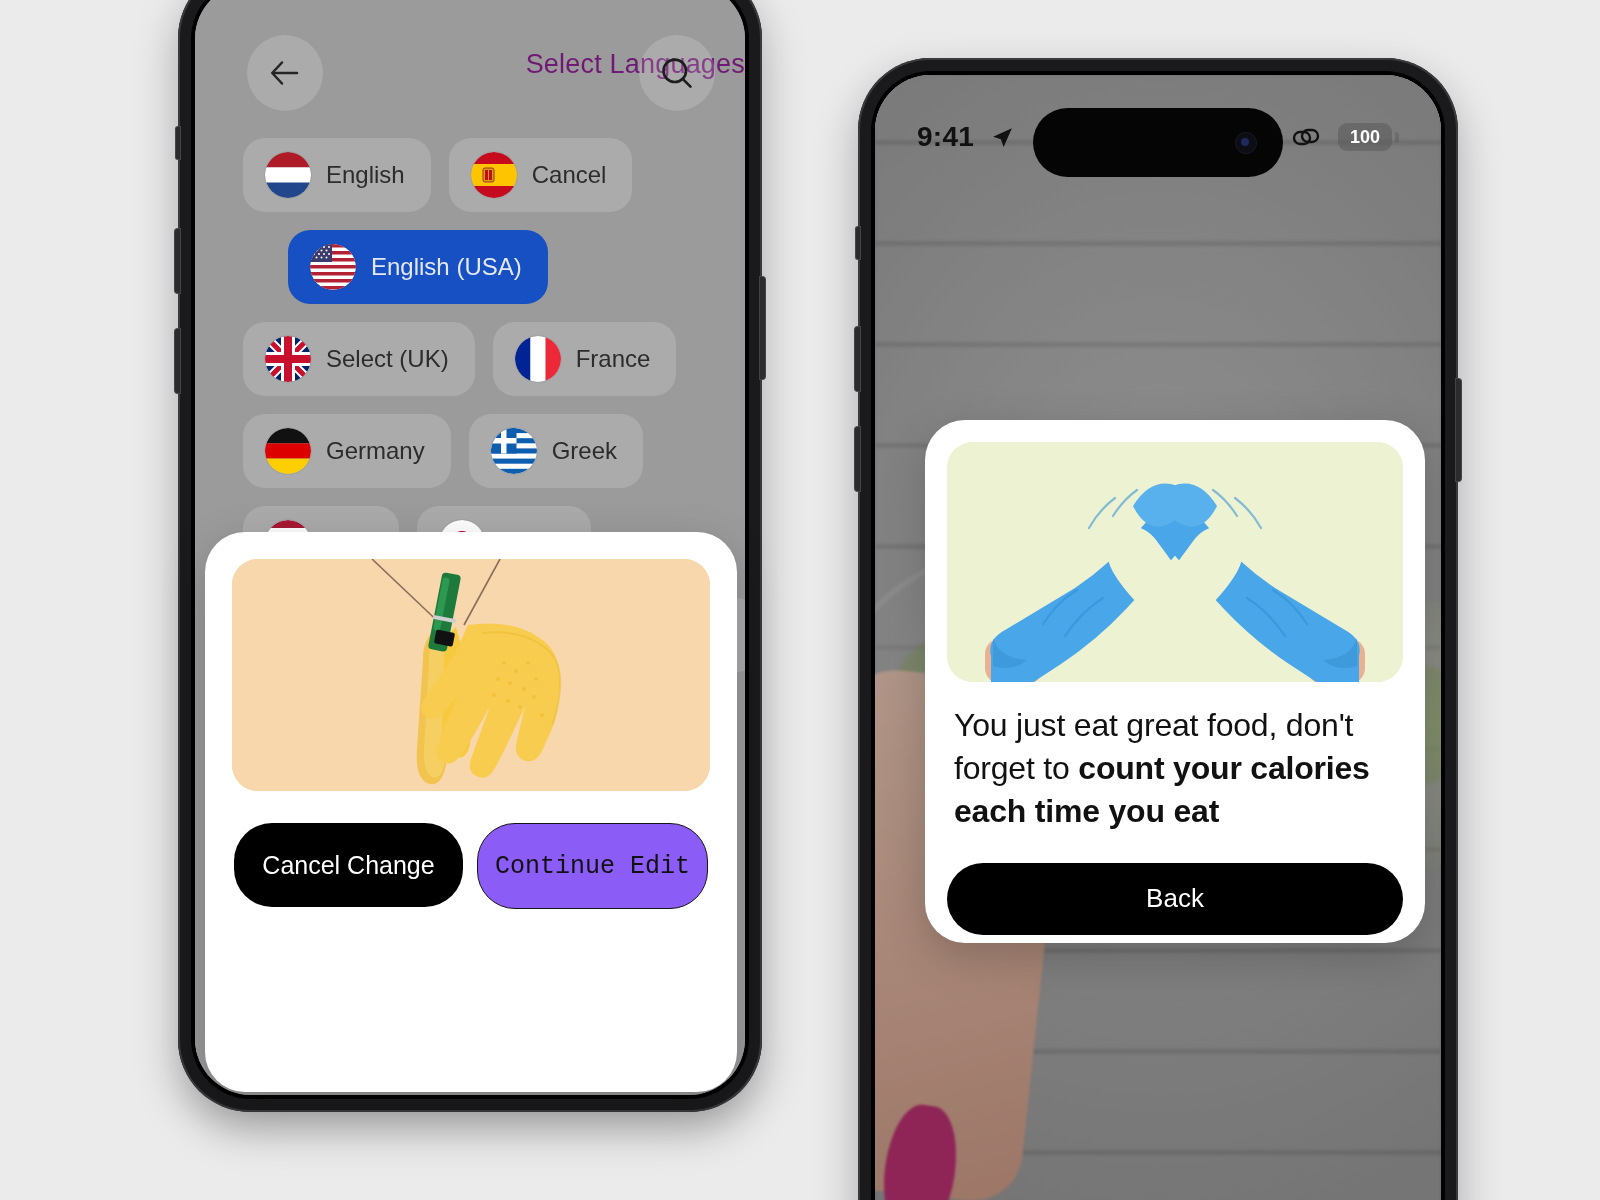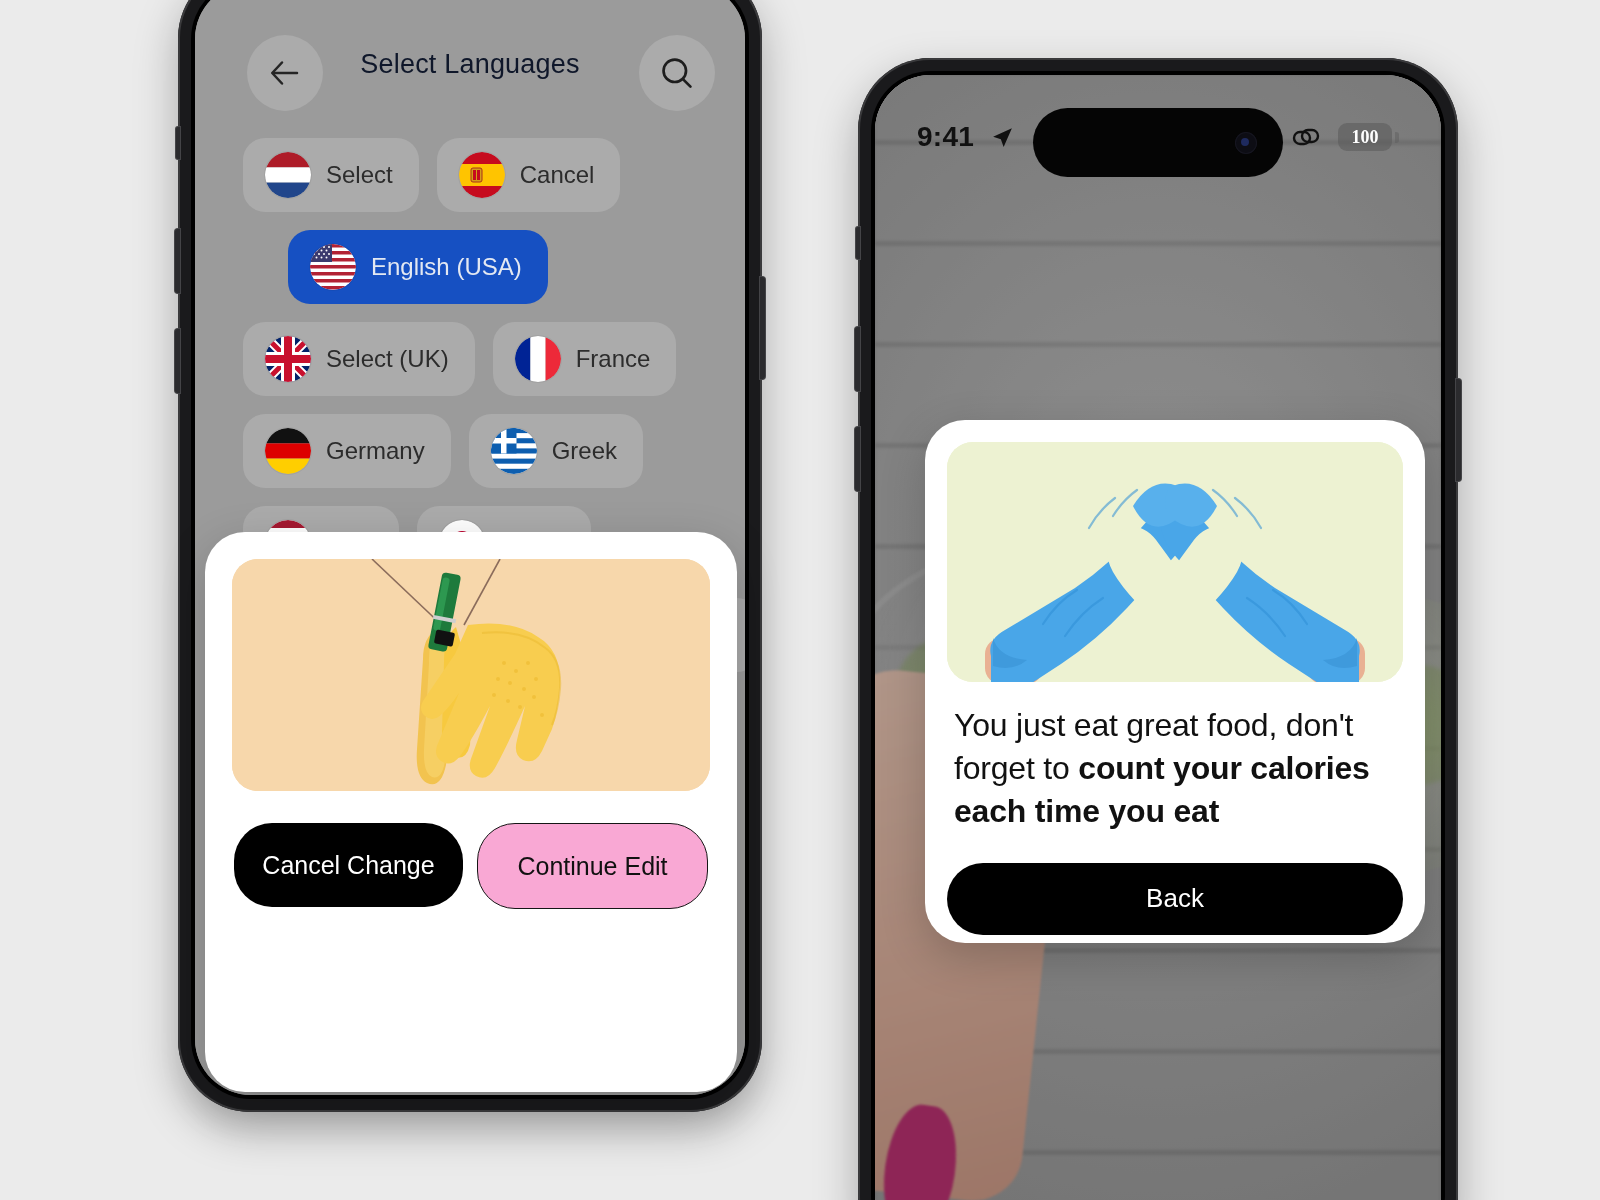--- a/index.html
+++ b/index.html
@@ -31,22 +31,22 @@
   .btn-vdn{left:-4px;width:7px;height:66px;border-radius:4px 0 0 4px;}
   .btn-power{right:-4px;width:7px;height:104px;border-radius:0 4px 4px 0;}
 
   
   #lang-screen{position:absolute;inset:0;background:#9b9b9b;}
   .lang-header{position:absolute;left:0;right:0;top:52px;height:78px;}
   .circ-btn{position:absolute;width:76px;height:76px;border-radius:50%;
     background:rgba(255,255,255,.16);display:flex;align-items:center;justify-content:center;}
   #back-btn{left:52px;top:0;}
   #search-btn{right:30px;top:0;}
-  .lang-title{position:absolute;left:0;right:0;top:14px;text-align:center;
-    font-size:27px;color:#0f172a;letter-spacing:.2px;}
+  .lang-title{position:absolute;left:0;right:0;top:14px;text-align:right;
+    font-size:27px;color:#701a75;letter-spacing:.2px;}
 
   .lang-grid{position:absolute;left:48px;right:0;top:155px;
     display:flex;flex-wrap:wrap;gap:18px 18px;width:520px;}
   .lang-pill{display:flex;align-items:center;gap:15px;height:74px;
     padding:0 26px 0 22px;border-radius:22px;background:rgba(255,255,255,.16);
     font-size:24px;color:#2c2c2c;white-space:nowrap;}
   .lang-pill.selected{background:#1650c2;color:#e3e8f2;margin-left:45px;}
   .flag{width:46px;height:46px;border-radius:50%;flex:0 0 46px;overflow:hidden;position:relative;
     box-shadow:0 0 0 1px rgba(0,0,0,.05);}
   .flag svg{display:block;width:46px;height:46px;}
@@ -75,21 +75,21 @@
     background:linear-gradient(160deg,#e8c0ac,#d9a58e 60%,#c98e78);filter:blur(1.2px);transform:rotate(6deg);}
   .nail{position:absolute;left:10px;top:1030px;width:70px;height:130px;border-radius:50%/60%;
     background:#b3155f;filter:blur(.8px);transform:rotate(8deg);}
   .dimmer{position:absolute;inset:0;background:rgba(70,70,70,.34);}
 
   
   .statusbar{position:absolute;left:0;right:0;top:42px;height:40px;display:flex;align-items:center;
     justify-content:space-between;padding:0 42px;z-index:6;color:#111;}
   .sb-left{display:flex;align-items:center;gap:16px;font-size:28px;font-weight:bold;letter-spacing:.3px;}
   .sb-right{display:flex;align-items:center;gap:13px;}
-  .battery{display:flex;align-items:center;gap:3px;font-family:Liberation Serif, serif;}
+  .battery{display:flex;align-items:center;gap:3px;}
   .batt-body{width:54px;height:28px;border-radius:9px;background:rgba(90,90,90,.55);
     display:flex;align-items:center;justify-content:center;color:#fff;font-size:18px;font-weight:bold;}
   .batt-cap{width:4px;height:11px;border-radius:0 3px 3px 0;background:rgba(90,90,90,.45);}
   .dynamic-island{position:absolute;left:50%;transform:translateX(-50%);top:33px;
     width:250px;height:69px;border-radius:40px;background:#050505;z-index:7;}
   .di-cam{position:absolute;right:26px;top:50%;transform:translateY(-50%);width:22px;height:22px;border-radius:50%;
     background:#0d0d14;box-shadow:0 0 0 1px #161620 inset;}
   .di-cam i{position:absolute;left:6px;top:6px;width:8px;height:8px;border-radius:50%;background:#1e2a5e;}
 
   
@@ -106,21 +106,21 @@
   .card-text{font-size:33px;line-height:1.34;color:#111;letter-spacing:-.2px;}
   .card-text b{font-weight:bold;}
   #text-left{margin-top:26px;}
   #text-right{margin-top:22px;font-size:32px;}
 
   .card-actions{display:flex;gap:14px;padding:0 29px;}
   #actions-left{margin-top:32px;}
   .btn{height:84px;border-radius:38px;display:flex;align-items:center;justify-content:center;
     font-size:25px;cursor:pointer;user-select:none;}
   .btn-dark{background:#000;color:#fff;}
-  .btn-outline{background:#f9a8d4;color:#111;border:1.5px solid #161616;}
+  .btn-outline{background:#8b5cf6;color:#111;border:1.5px solid #161616;font-family:Liberation Mono, monospace;}
   #btn-cancel-change{width:232px;}
   #btn-continue-edit{width:232px;}
   #btn-back{margin:30px 22px 0 22px;height:72px;border-radius:40px;background:#000;color:#fff;
     display:flex;align-items:center;justify-content:center;font-size:26px;cursor:pointer;}
 
   
   .clothesline{position:absolute;left:0;right:0;top:0;height:100%;}
 </style>
 </head>
 <body>
@@ -163,21 +163,21 @@
                     <clipPath id="c2">
                       <circle cx="23" cy="23" r="23"></circle>
                     </clipPath>
                     <g clip-path="url(#c2)">
                       <rect width="46" height="15.4" fill="#ae1c28"></rect>
                       <rect y="15.4" width="46" height="15.2" fill="#fff"></rect>
                       <rect y="30.6" width="46" height="15.4" fill="#21468b"></rect>
                     </g>
                   </svg>
                 </span>
-                <span>Select</span>
+                <span>English</span>
               </div>
               <div class="lang-pill">
                 <span class="flag">
                   <svg viewBox="0 0 46 46">
                     <clipPath id="c3">
                       <circle cx="23" cy="23" r="23"></circle>
                     </clipPath>
                     <g clip-path="url(#c3)">
                       <rect width="46" height="12" fill="#c60b1e"></rect>
                       <rect y="12" width="46" height="22" fill="#ffc400"></rect>

